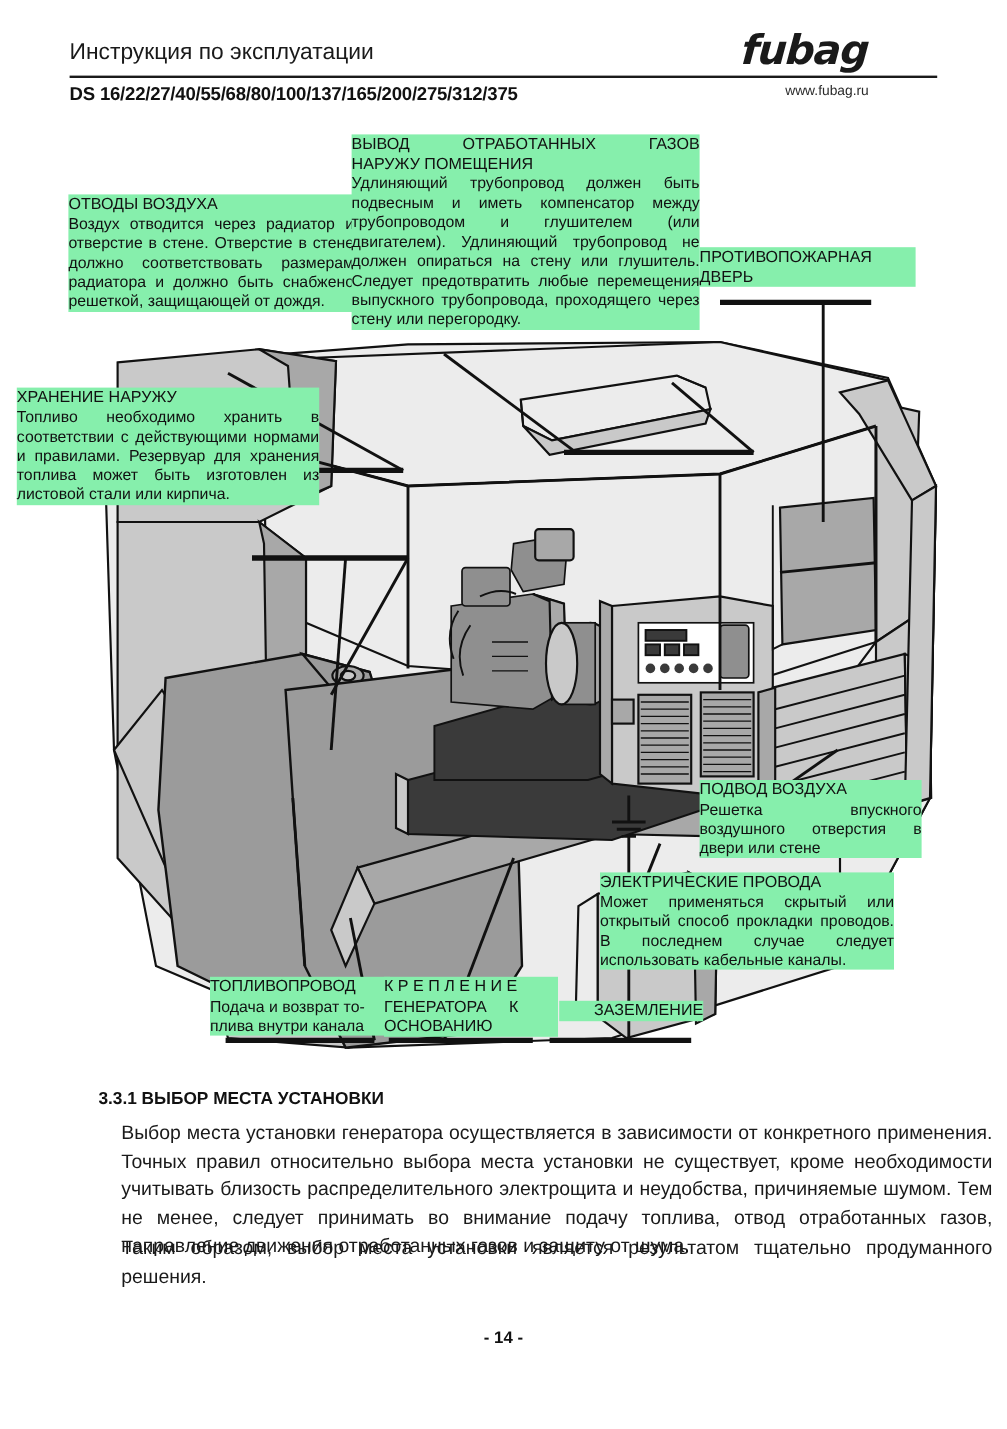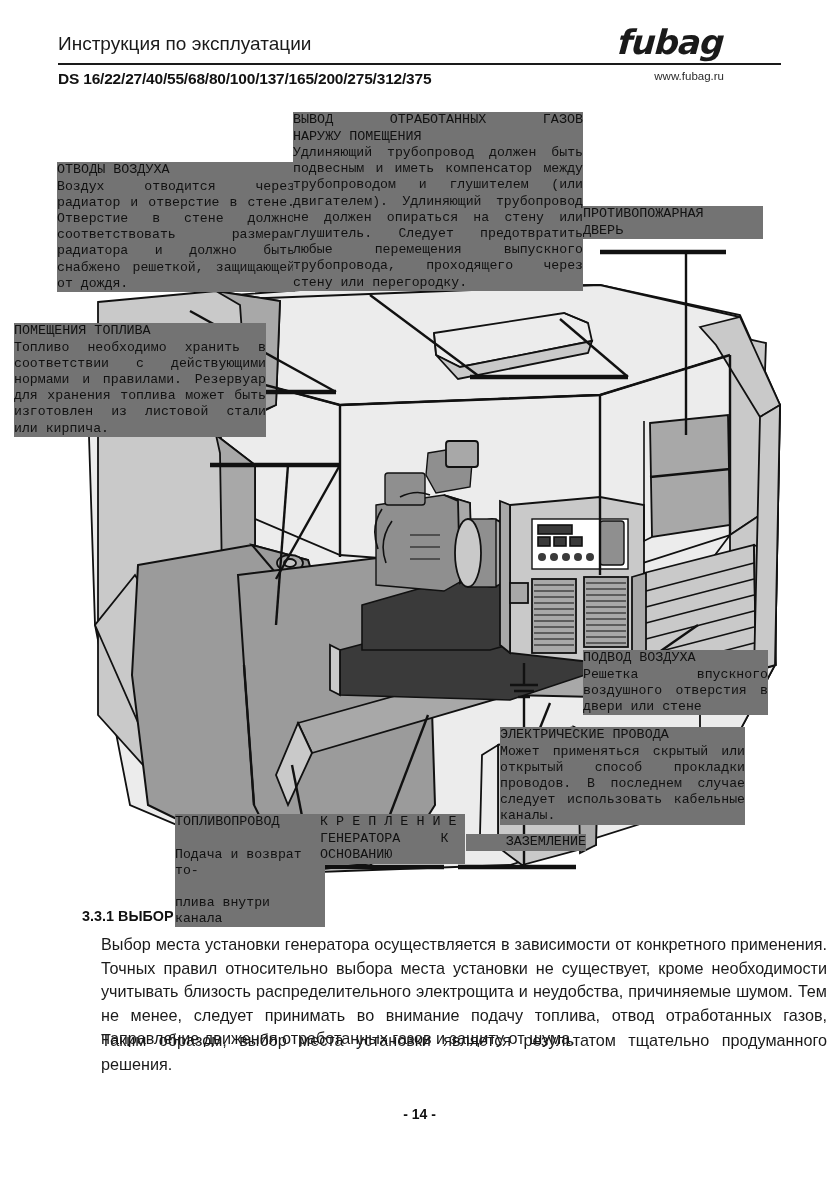--- a/index.html
+++ b/index.html
@@ -74,44 +74,43 @@
     position: absolute;
     left: 40px; top: 105px;
     width: 770px;
     height: 790px;
   }
   .illus svg { display: block; }
 
   
   .callout {
     position: absolute;
-    background: #737373;
+    background: #86efac;
     z-index: 5;
-    font-family: Liberation Mono, monospace;
   }
   .co-head {
     font-size: 13.4px;
     line-height: 16.5px;
     color: #111111;
     white-space: pre;
   }
   .co-head-j {
     font-size: 13.4px;
     line-height: 16.5px;
     color: #111111;
     text-align: justify;
     text-align-last: justify;
   }
   .co-body {
     font-size: 13.2px;
     line-height: 16.2px;
     color: #111111;
     text-align: justify;
   }
-  .co-body-last { text-align: left; margin-top: 16px; }
+  .co-body-last { text-align: left; }
 
   
   #co-air-out   { left: 57px;  top: 162px;  width: 238px; }
   #co-exhaust   { left: 293px; top: 112px;  width: 290px; }
   #co-fire-door { left: 583px; top: 206px;  width: 180px; }
   #co-fuel      { left: 14px;  top: 323px;  width: 252px; }
   #co-air-in    { left: 583px; top: 650px;  width: 185px; }
   #co-wires     { left: 500px; top: 727px;  width: 245px; }
   #co-fuelline  { left: 175px; top: 814px;  width: 150px; }
   #co-mount     { left: 320px; top: 814px;  width: 145px; }
@@ -340,21 +339,21 @@
   <div class="co-head">НАРУЖУ ПОМЕЩЕНИЯ</div>
   <div class="co-body">Удлиняющий трубопровод должен быть подвесным и иметь компенсатор между трубопроводом и глушителем (или двигателем). Удлиняющий трубопровод не должен опираться на стену или глушитель. Следует предотвратить любые перемещения выпускного трубопровода, проходящего через стену или перегородку.</div>
 </div>
 
 <div class="callout" id="co-fire-door">
   <div class="co-head">ПРОТИВОПОЖАРНАЯ</div>
   <div class="co-head">ДВЕРЬ</div>
 </div>
 
 <div class="callout" id="co-fuel">
-  <div class="co-head">ПОМЕЩЕНИЯ ТОПЛИВА</div>
+  <div class="co-head">ХРАНЕНИЕ НАРУЖУ</div>
   <div class="co-body">Топливо необходимо хранить в соответствии с действующими нормами и правилами. Резервуар для хранения топлива может быть изготовлен из листовой стали или кирпича.</div>
 </div>
 
 <div class="callout" id="co-air-in">
   <div class="co-head">ПОДВОД ВОЗДУХА</div>
   <div class="co-body">Решетка впускного воздушного отверстия в двери или стене</div>
 </div>
 
 <div class="callout" id="co-wires">
   <div class="co-head">ЭЛЕКТРИЧЕСКИЕ ПРОВОДА</div>

